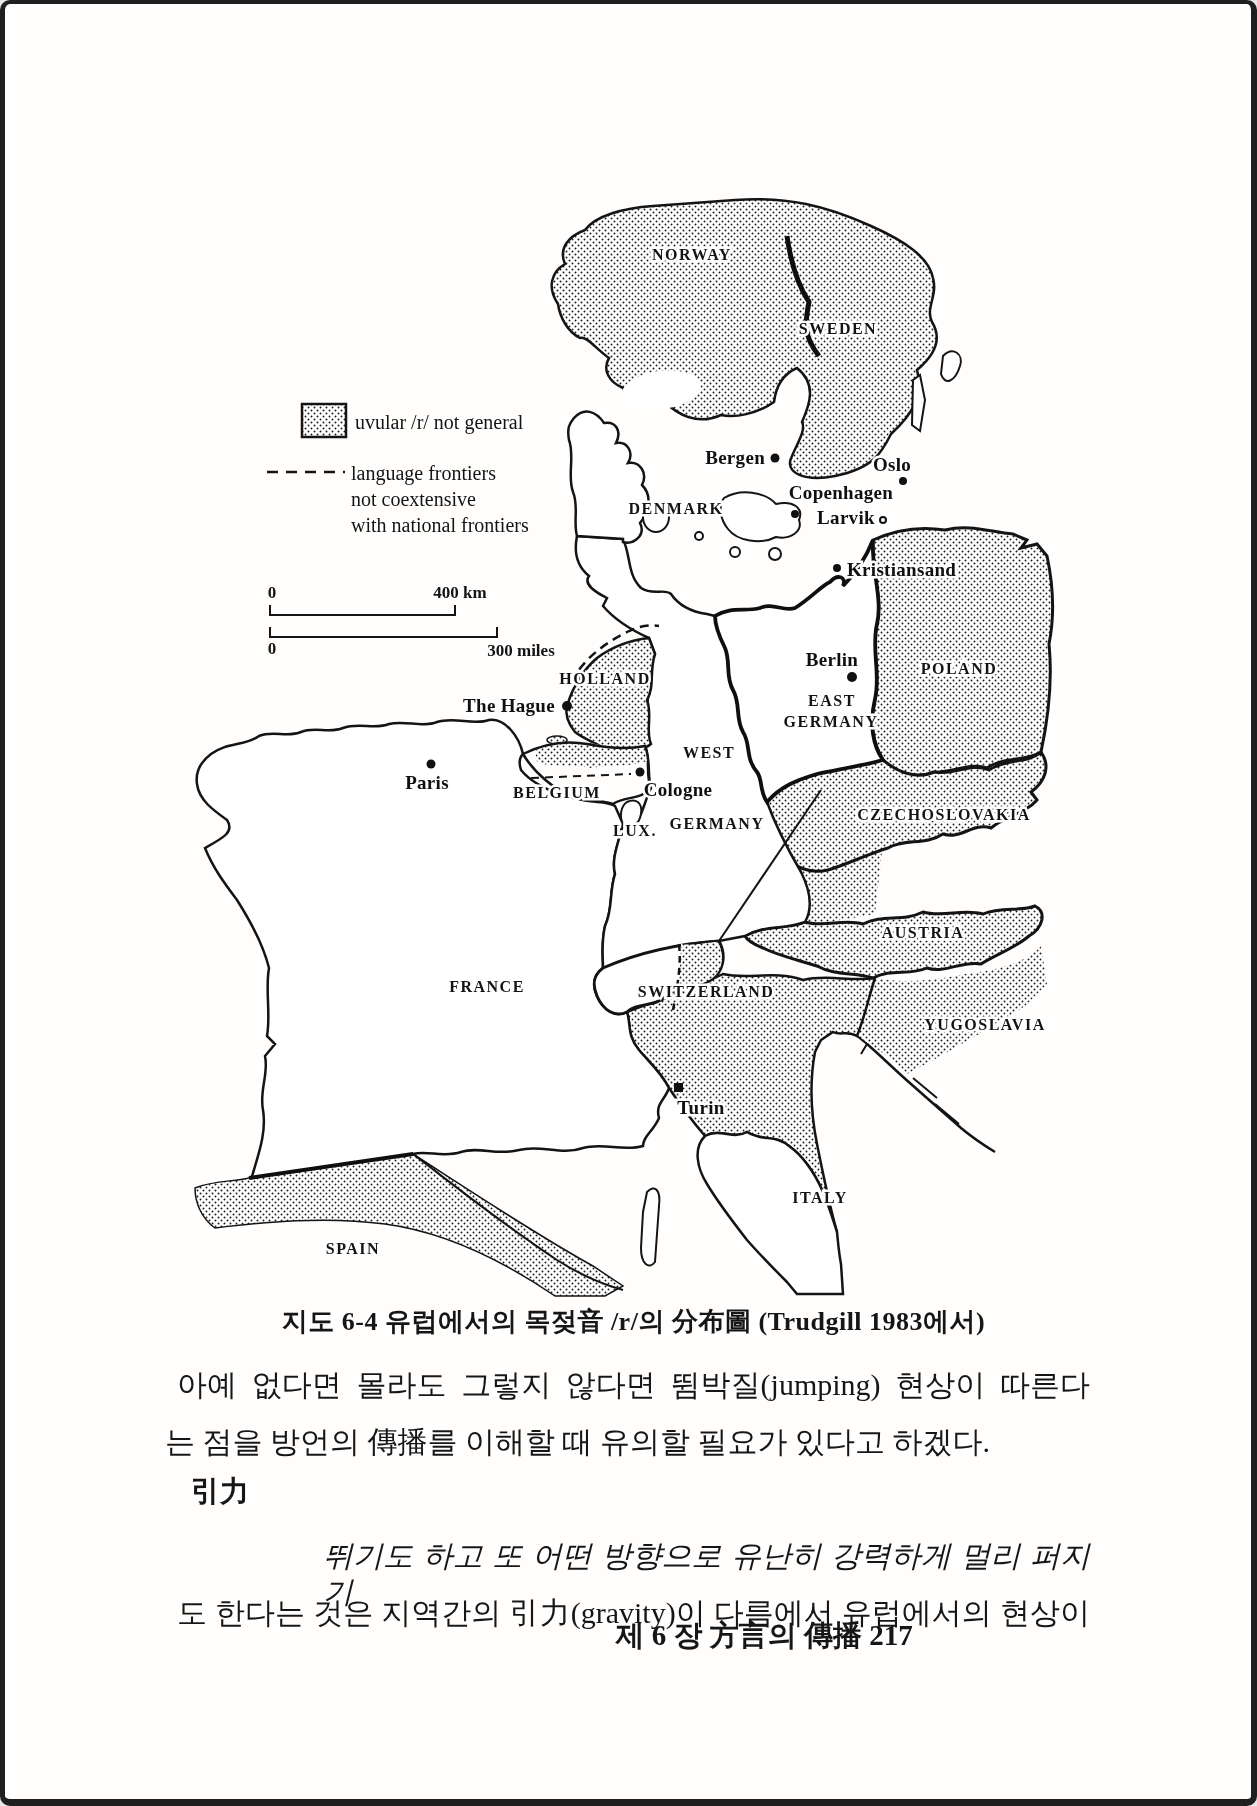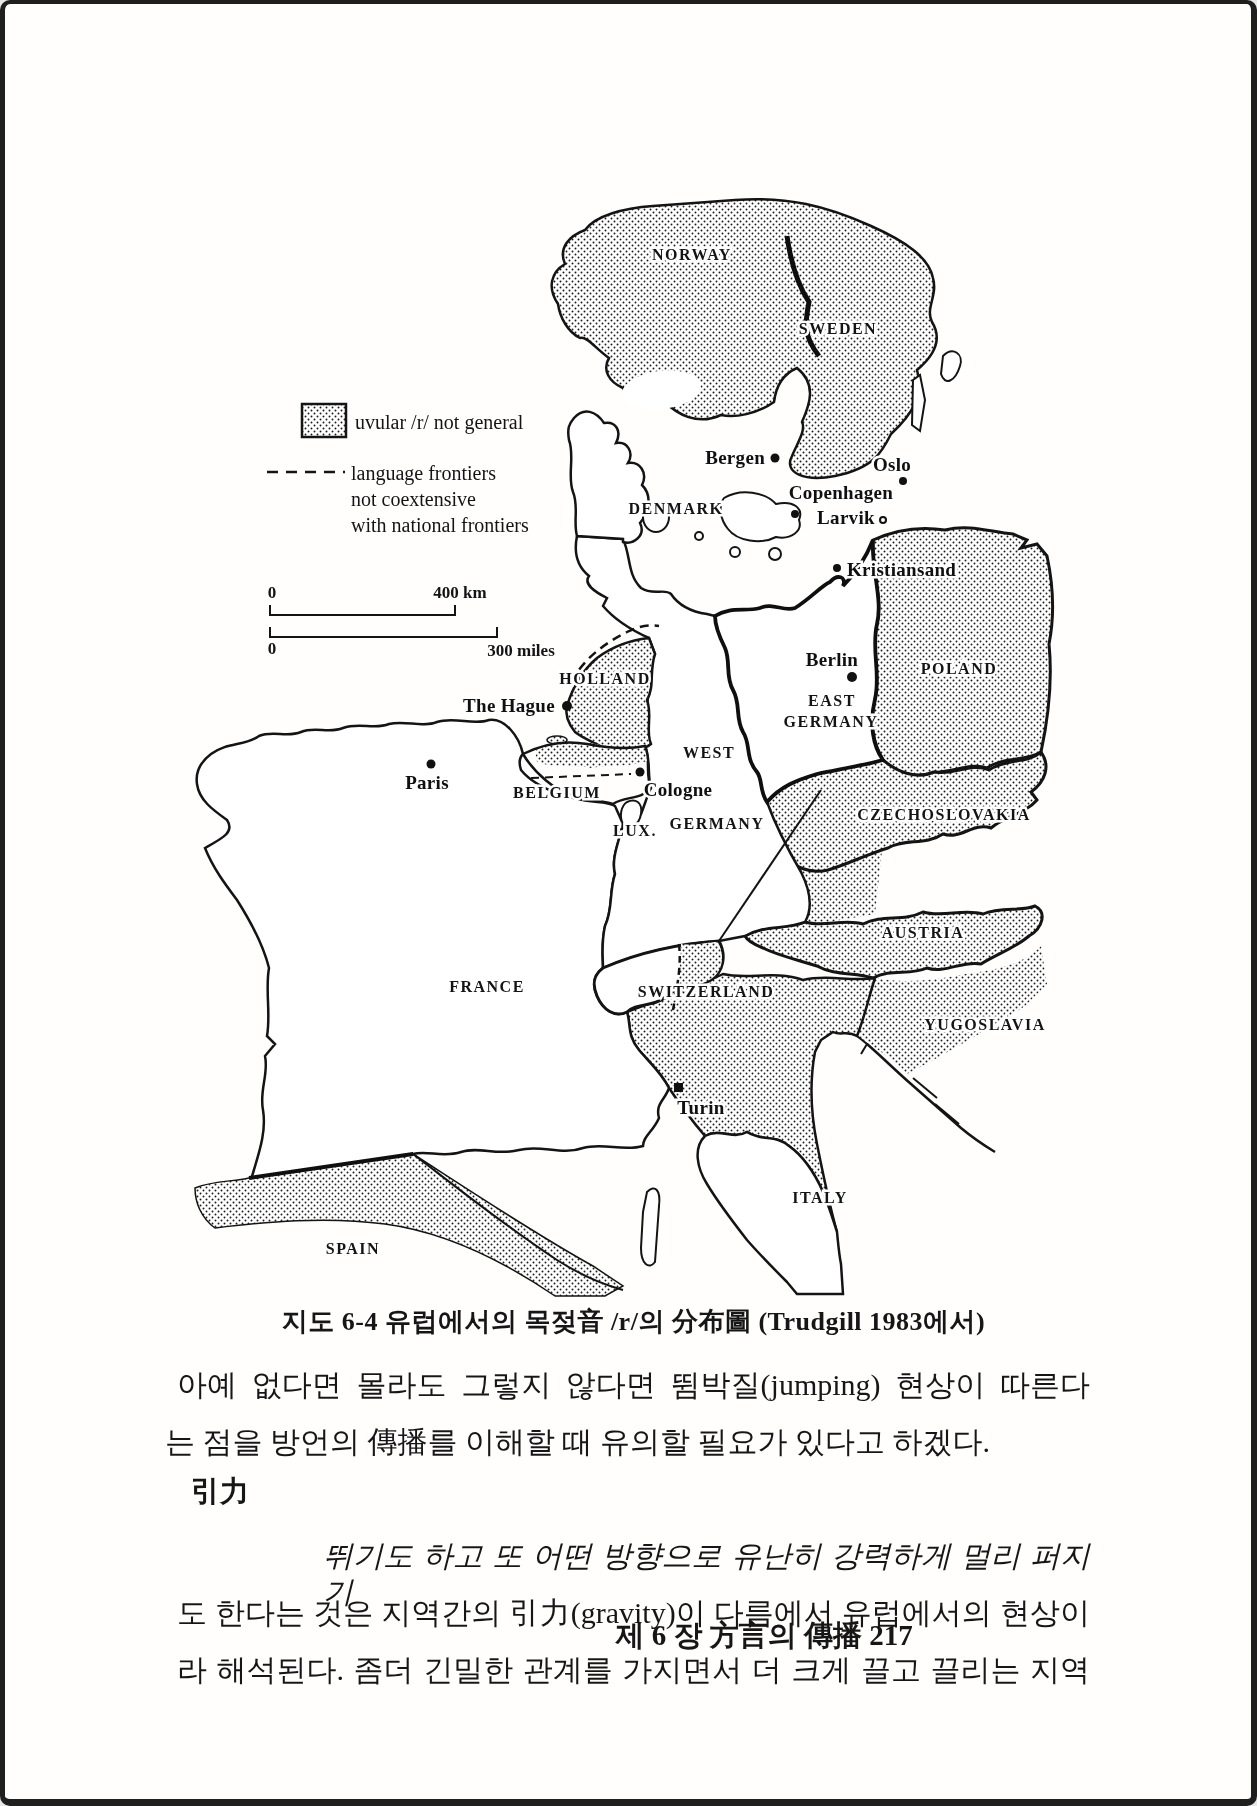--- a/index.html
+++ b/index.html
@@ -151,16 +151,15 @@
     <text class="city-label" x="526" y="930" text-anchor="middle">Turin</text>
   </svg>
 
   <div class="caption">지도 6-4  유럽에서의 목젖音 /r/의 分布圖 (Trudgill 1983에서)</div>
 
   <div class="bodyline" style="left:160px;top:1420px;">는 점을 방언의 傳播를 이해할 때 유의할 필요가 있다고 하겠다.</div>
   <div class="bodyline just" style="left:172px;top:1363px;width:913px;">아예 없다면 몰라도 그렇지 않다면 뜀박질(jumping) 현상이 따른다</div>
   <div class="sidenote">引力</div>
   <div class="bodyline just" style="left:318px;top:1534px;width:767px;font-style:italic;">뛰기도 하고 또 어떤 방향으로 유난히 강력하게 멀리 퍼지기</div>
   <div class="bodyline just" style="left:172px;top:1591px;width:913px;">도 한다는 것은 지역간의 引力(gravity)이 다름에서 유럽에서의 현상이</div>
-  <div class="bodyline just" style="left:172px;top:1648px;width:913px;">라 해석된다. 좀더 긴밀한 관계를 가지면서 더 크게 끌고 끌리는 지역</div>
 
   <div class="footer">제 6 장   方言의 傳播   217</div>
 </div>
 
 </body></html>

